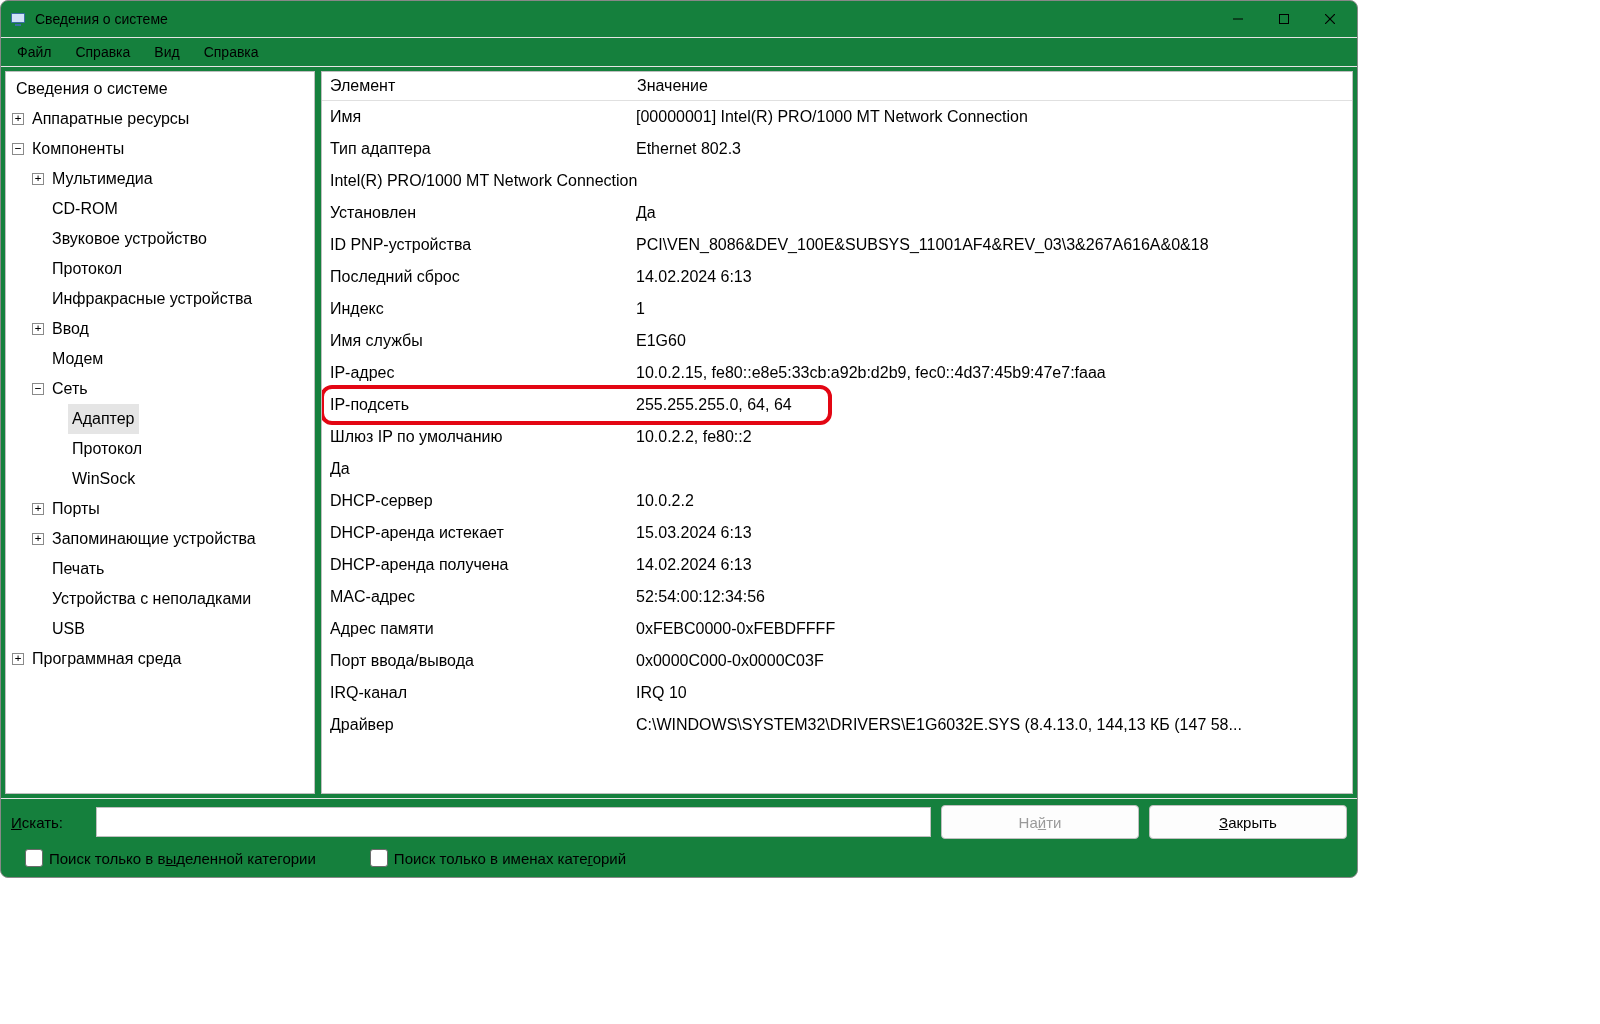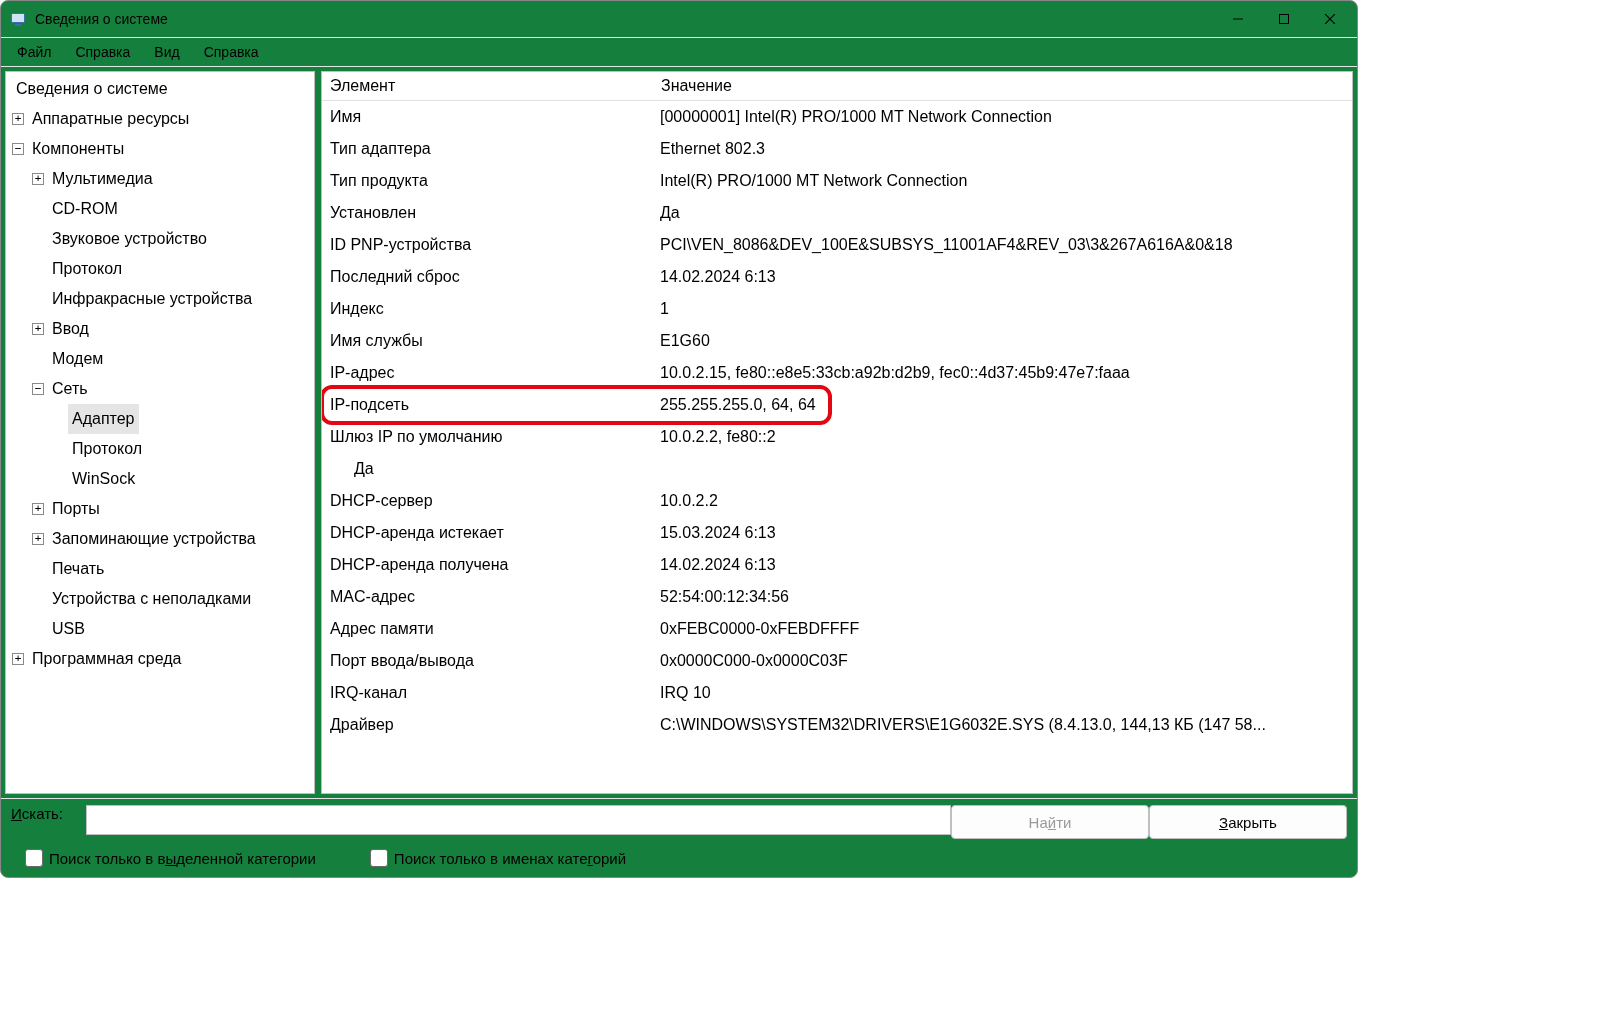--- a/index.html
+++ b/index.html
@@ -125,21 +125,21 @@
     border-bottom: 1px solid #e0e0e0;
     height: 28px;
     align-items: center;
     background: #fff;
   }
   .list-header .col {
     padding: 2px 8px;
     border-right: 1px solid transparent;
   }
   .col-element { width: 290px; flex: 0 0 290px; }
-  .col-value { flex: 1; margin-left: 24px; }
+  .col-value { flex: 1; }
   .list-body {
     flex: 1;
     overflow-y: scroll;
     font-size: 16px;
   }
   .list-row {
     display: flex;
     height: 32px;
     align-items: center;
     position: relative;
@@ -169,20 +169,22 @@
   .list-body::-webkit-scrollbar-track { background: #f0f0f0; }
 
   
   .bottom {
     padding: 6px 10px 10px 10px;
     border-top: 1px solid #e5e5e5;
     font-size: 15px;
   }
   .search-row {
     display: flex;
+    align-items: center;
+    gap: 10px;
     margin-bottom: 10px;
   }
   .search-label { width: 75px; }
   .search-input {
     flex: 1;
     height: 30px;
     border: 1px solid #bfbfbf;
     background: #fff;
     padding: 2px 6px;
     box-sizing: border-box;
@@ -352,21 +354,20 @@
       <div class="list-body" id="list-body">
           <div class="list-row">
             <div class="cell col-element">Имя</div>
             <div class="cell col-value">[00000001] Intel(R) PRO/1000 MT Network Connection</div>
           </div>
           <div class="list-row">
             <div class="cell col-element">Тип адаптера</div>
             <div class="cell col-value">Ethernet 802.3</div>
           </div>
           <div class="list-row">
-            <div class="cell col-element">Тип продукта</div>
             <div class="cell col-value">Intel(R) PRO/1000 MT Network Connection</div>
           </div>
           <div class="list-row">
             <div class="cell col-element">Установлен</div>
             <div class="cell col-value">Да</div>
           </div>
           <div class="list-row">
             <div class="cell col-element">ID PNP-устройства</div>
             <div class="cell col-value">PCI\VEN_8086&amp;DEV_100E&amp;SUBSYS_11001AF4&amp;REV_03\3&amp;267A616A&amp;0&amp;18</div>
           </div>

